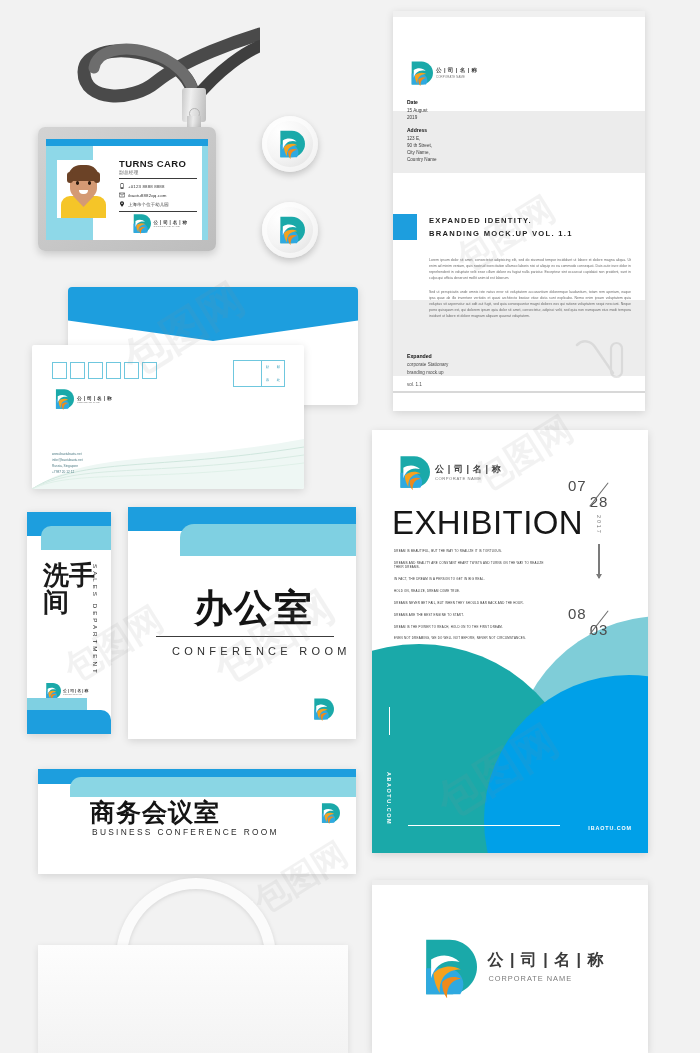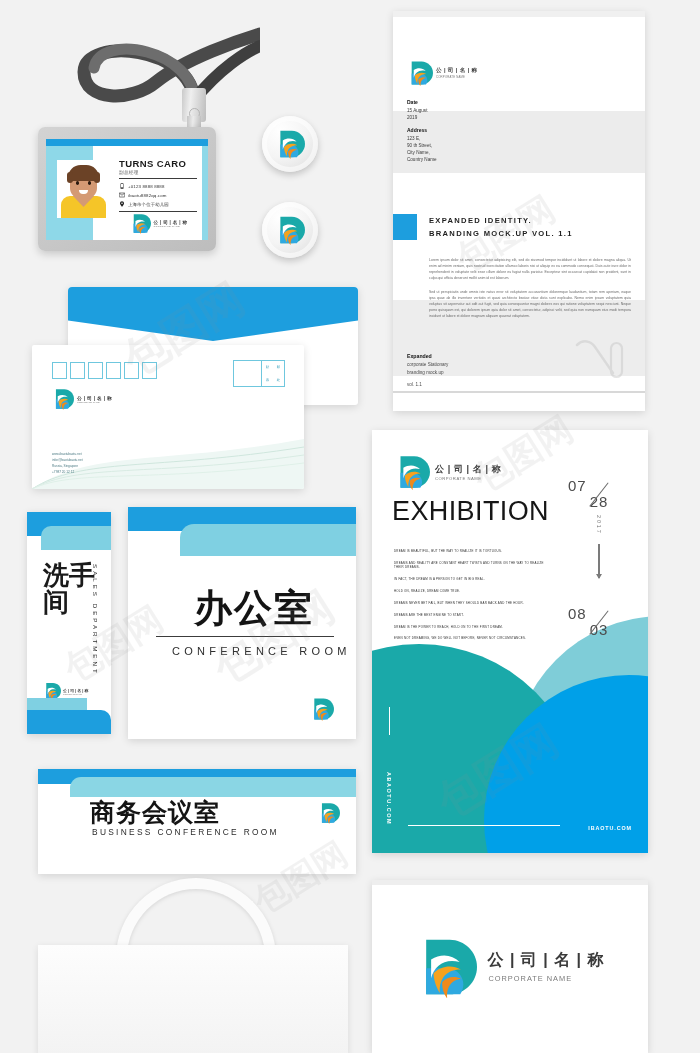--- a/index.html
+++ b/index.html
@@ -133,21 +133,21 @@
   .sgnC .en{position:absolute;left:54px;top:58px;font-size:8.4px;letter-spacing:2.3px;color:#2b2b2b;}
   .sgnC .lg{position:absolute;right:16px;top:33px;}
 
   
   .poster{left:372px;top:430px;width:276px;height:423px;overflow:hidden;}
   .po-circ{position:absolute;border-radius:50%;}
   #poc1{width:300px;height:300px;left:140px;top:186px;background:#7fcdd8;}
   #poc2{width:330px;height:330px;left:-118px;top:214px;background:#1aa9a9;}
   #poc3{width:290px;height:290px;left:112px;top:245px;background:#00a0e8;}
   .po-logo{position:absolute;left:22px;top:24px;}
-  .po-title{position:absolute;left:20px;top:66px;font-size:27px;letter-spacing:.4px;color:#161616;}
+  .po-title{position:absolute;left:20px;top:74px;font-size:33px;letter-spacing:.4px;color:#161616;}
   .po-body{position:absolute;left:22px;top:119px;width:152px;}
   .po-body p{margin:0 0 7.5px;font-size:2.9px;line-height:1.5;color:#2c2c2c;letter-spacing:.25px;}
   .po-dates{position:absolute;right:18px;top:48px;width:62px;text-align:center;color:#4c4c4c;}
   .d-a,.d-b{font-size:15px;letter-spacing:1px;line-height:1.08;}
   .d-a .s,.d-b .s{display:block;}
   .d-a .r,.d-b .r{text-align:center;}
   .slash{position:absolute;width:30px;height:1.1px;background:#6a6a6a;transform:rotate(-52deg);}
   .yr{writing-mode:vertical-rl;font-size:5.2px;letter-spacing:2px;color:#6f6f6f;margin:4px 0;}
   .arrowline{width:1.2px;height:34px;background:#7b7b7b;margin:0 auto;position:relative;}
   .arrowline:after{content:"";position:absolute;left:-2.6px;bottom:-1px;border-left:3.4px solid transparent;

